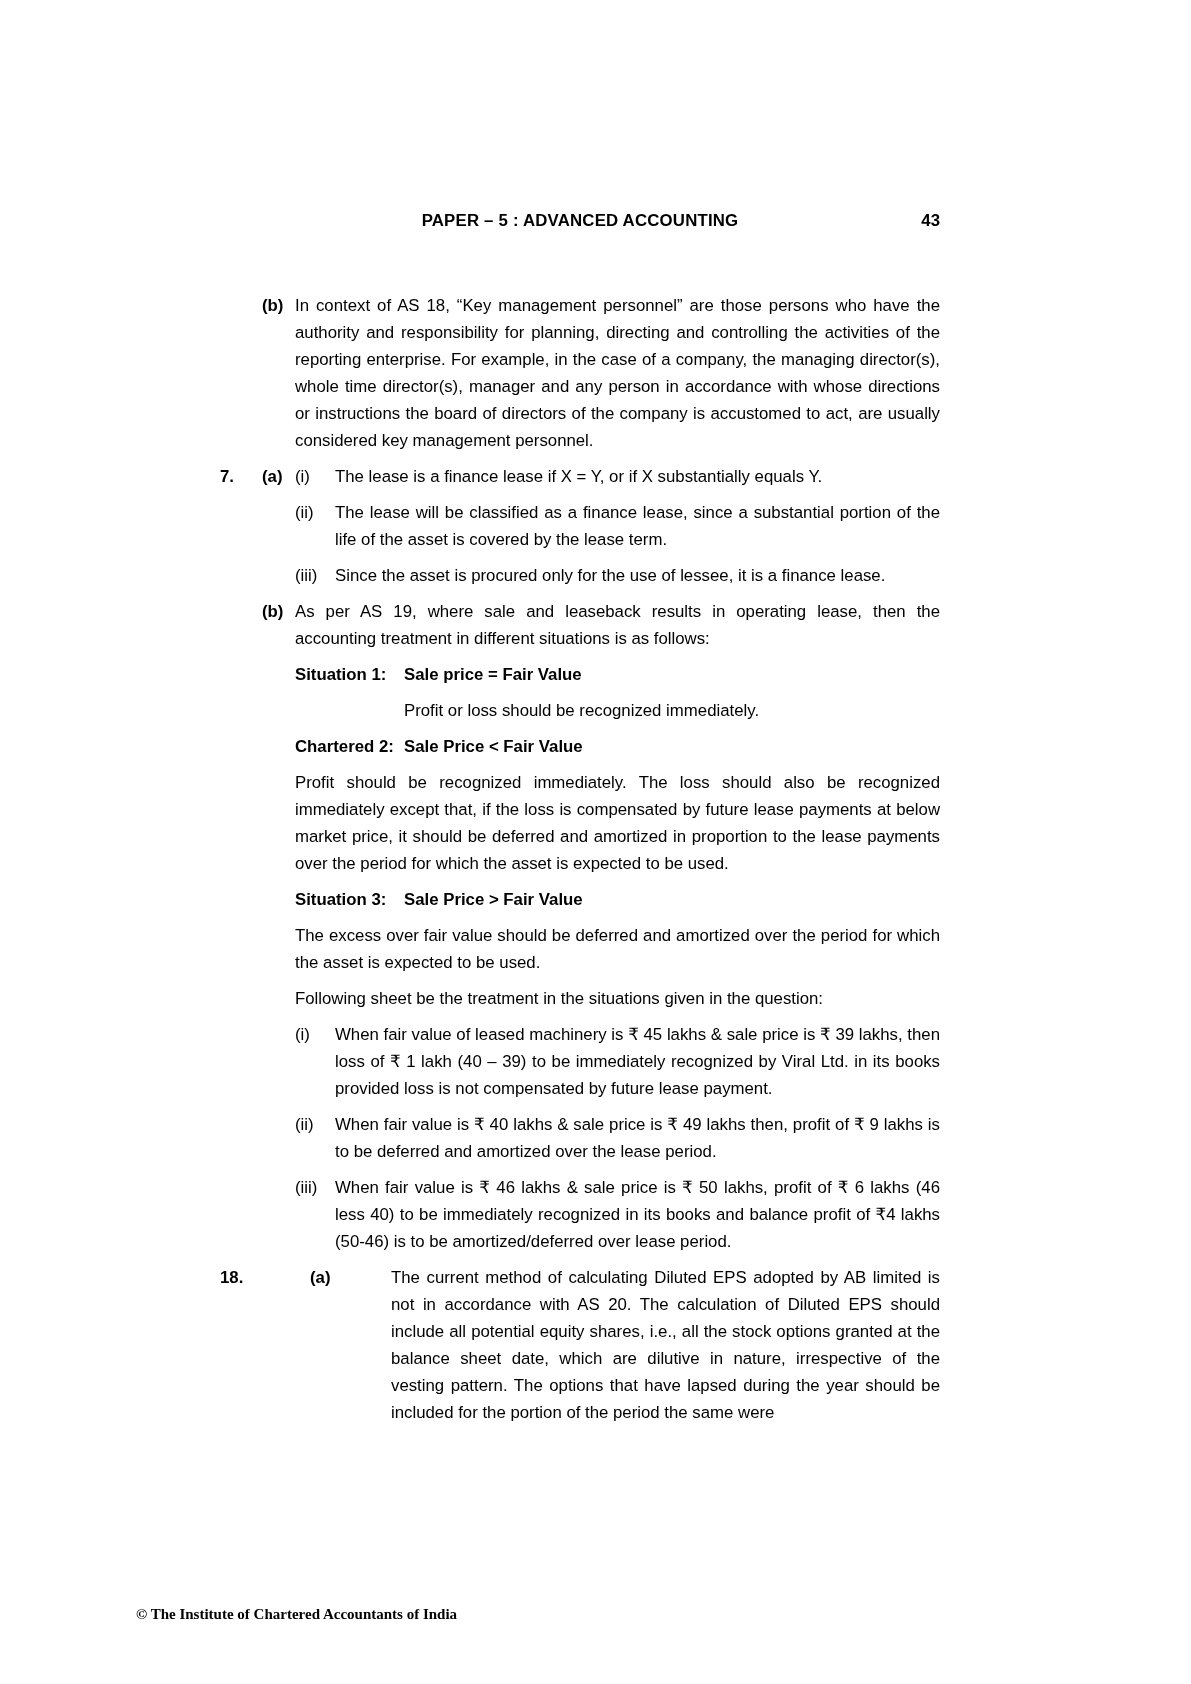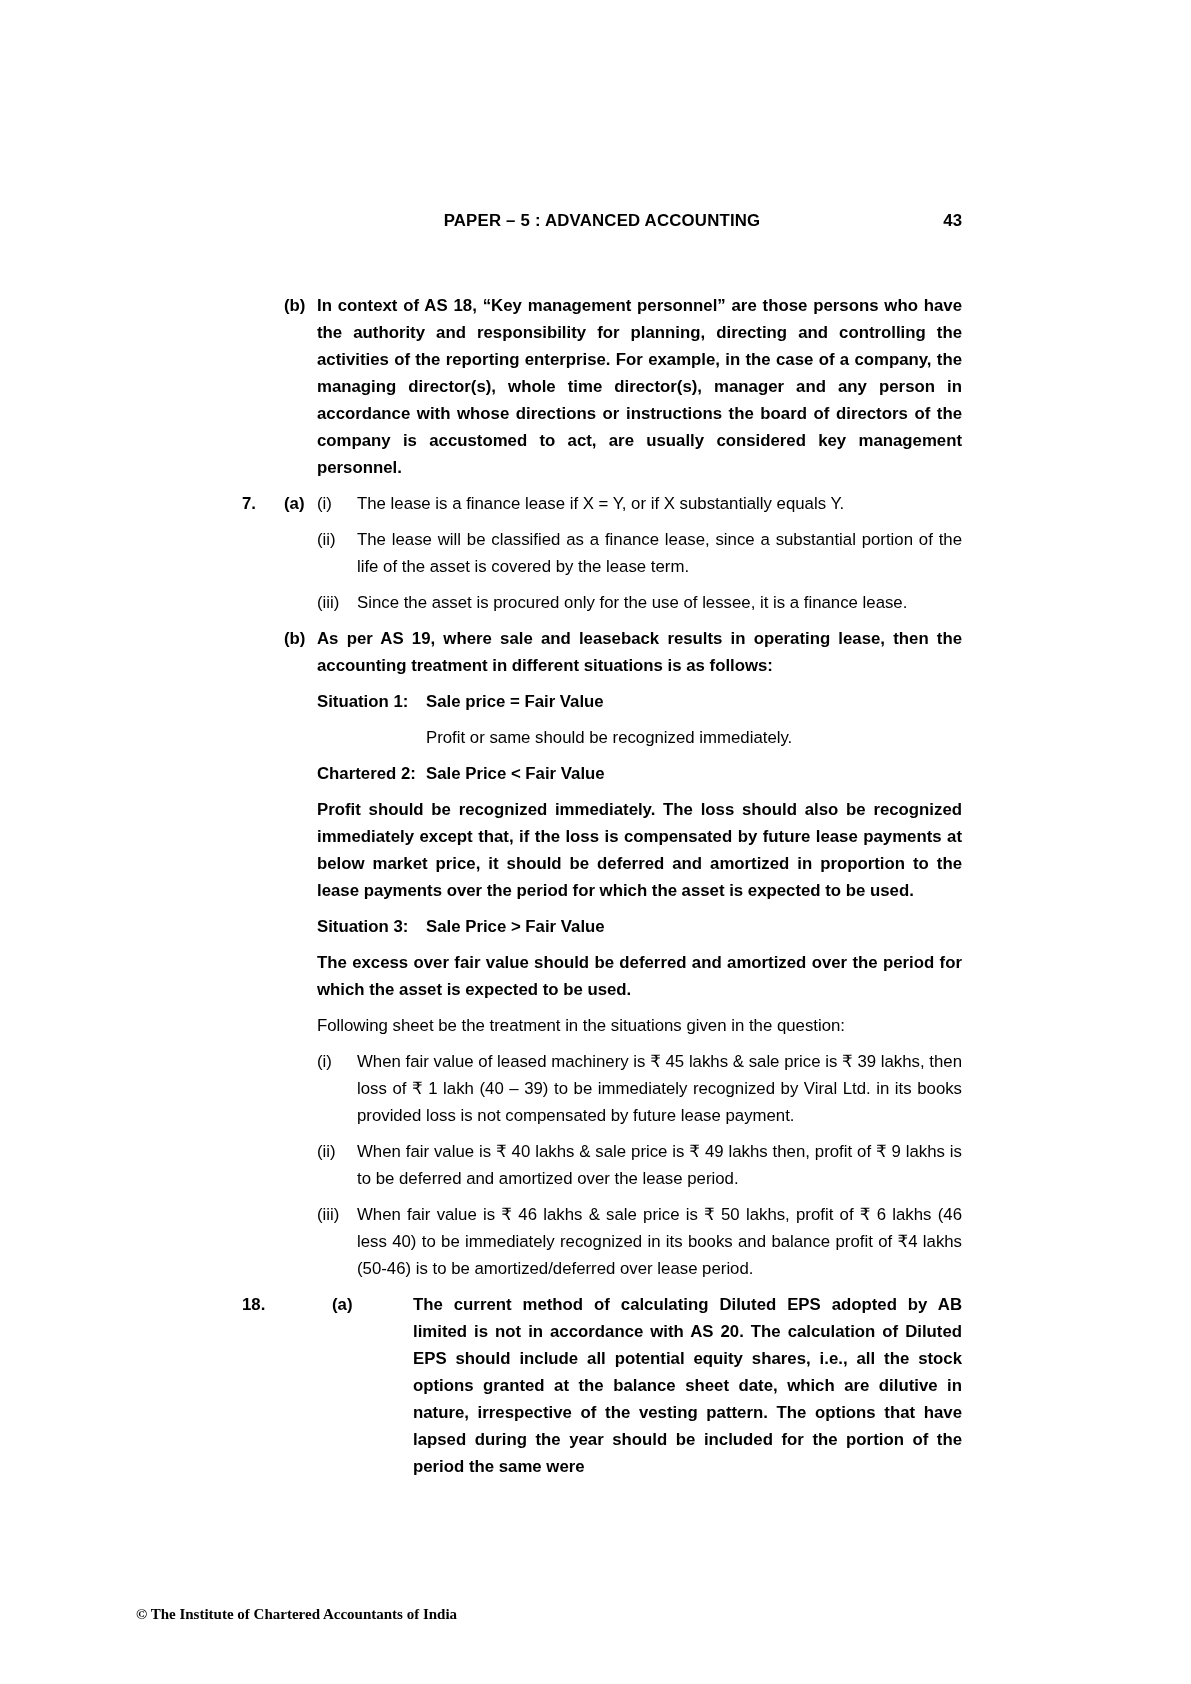--- a/index.html
+++ b/index.html
@@ -16,21 +16,20 @@
     font-family: "Liberation Sans", "DejaVu Sans", sans-serif;
     font-size: 16.8px;
     line-height: 27px;
     overflow: hidden;
   }
   .doc {
     position: absolute;
     left: 220px;
     top: 207px;
     width: 720px;
-    margin-left: 22px;
   }
   .doc-header {
     position: relative;
     font-weight: bold;
     height: 27px;
   }
   .doc-title {
     text-align: center;
     letter-spacing: 0.2px;
   }
@@ -40,21 +39,21 @@
     top: 0;
   }
   .content { margin-top: 58px; }
 
   .row { display: flex; margin-bottom: 9px; }
   .row:last-child { margin-bottom: 0; gap: 48px; }
   .c-num  { width: 42px; flex: none; font-weight: bold; }
   .c-letter { width: 33px; flex: none; font-weight: bold; }
   .c-body { flex: 1; min-width: 0; }
 
-  .just { text-align: justify; font-weight: bold; }
+  .just { text-align: justify; }
 
   .sub { display: flex; margin-bottom: 9px; }
   .sub:last-child { margin-bottom: 0; }
   .c-roman { width: 40px; flex: none; }
   .c-sub-body { flex: 1; min-width: 0; text-align: justify; }
 
   .para { margin-bottom: 9px; }
   .para:last-child { margin-bottom: 0; }
 
   .sit-head { display: flex; font-weight: bold; margin-bottom: 9px; }
@@ -114,21 +113,21 @@
         <div class="c-num"></div>
         <div class="c-letter">(b)</div>
         <div class="c-body">
 
           <div class="para just">As per AS 19, where sale and leaseback results in operating lease, then the accounting treatment in different situations is as follows:</div>
 
           <div class="sit-head">
             <div class="sit-label">Situation 1:</div>
             <div class="sit-title">Sale price = Fair Value</div>
           </div>
-          <div class="sit-body-indent">Profit or same should be recognized immediately.</div>
+          <div class="sit-body-indent">Profit or loss should be recognized immediately.</div>
 
           <div class="sit-head">
             <div class="sit-label">Chartered 2:</div>
             <div class="sit-title">Sale Price &lt; Fair Value</div>
           </div>
           <div class="para just">Profit should be recognized immediately. The loss should also be recognized immediately except that, if the loss is compensated by future lease payments at below market price, it should be deferred and amortized in proportion to the lease payments over the period for which the asset is expected to be used.</div>
 
           <div class="sit-head">
             <div class="sit-label">Situation 3:</div>
             <div class="sit-title">Sale Price &gt; Fair Value</div>

